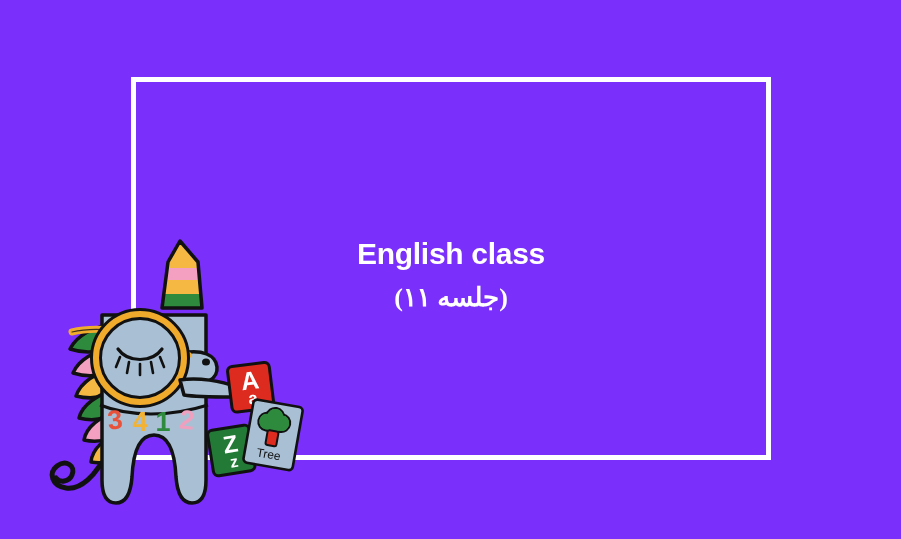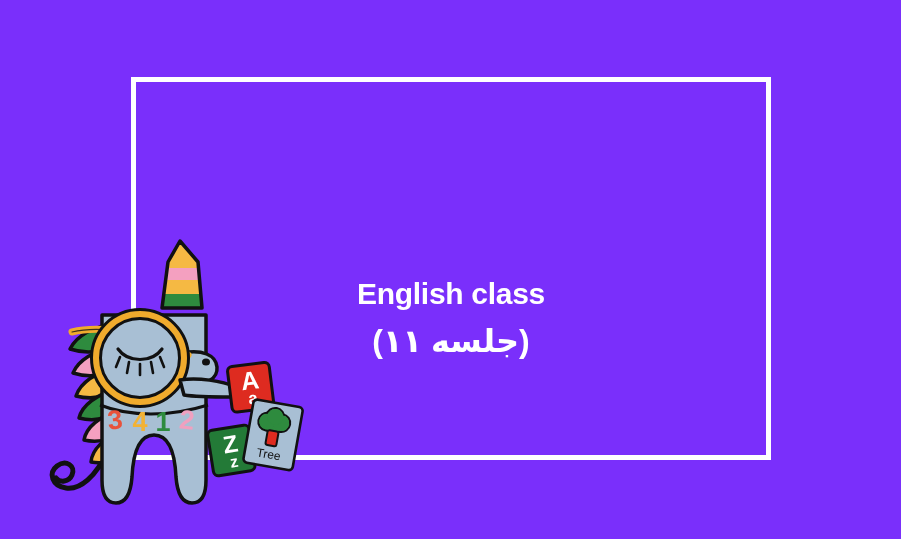--- a/index.html
+++ b/index.html
@@ -31,36 +31,36 @@
     pointer-events: none;
   }
   
   #title-block {
     position: absolute;
     left: 131px;
     top: 235px;
     width: 640px;
     text-align: center;
     color: #ffffff;
-    margin-top: 40px;
   }
   #title-main {
     font-size: 30px;
     font-weight: bold;
     line-height: 1.25;
     letter-spacing: -0.3px;
     white-space: nowrap;
   }
   #title-sub {
-    font-size: 32px;
+    font-size: 26px;
     font-weight: bold;
     line-height: 1.3;
     margin-top: 8px;
     direction: rtl;
     white-space: nowrap;
+    font-family: Liberation Serif, serif;
   }
   
   #mascot {
     position: absolute;
     left: 30px;
     top: 245px;
     width: 300px;
     height: 295px;
   }
   #mascot svg {

